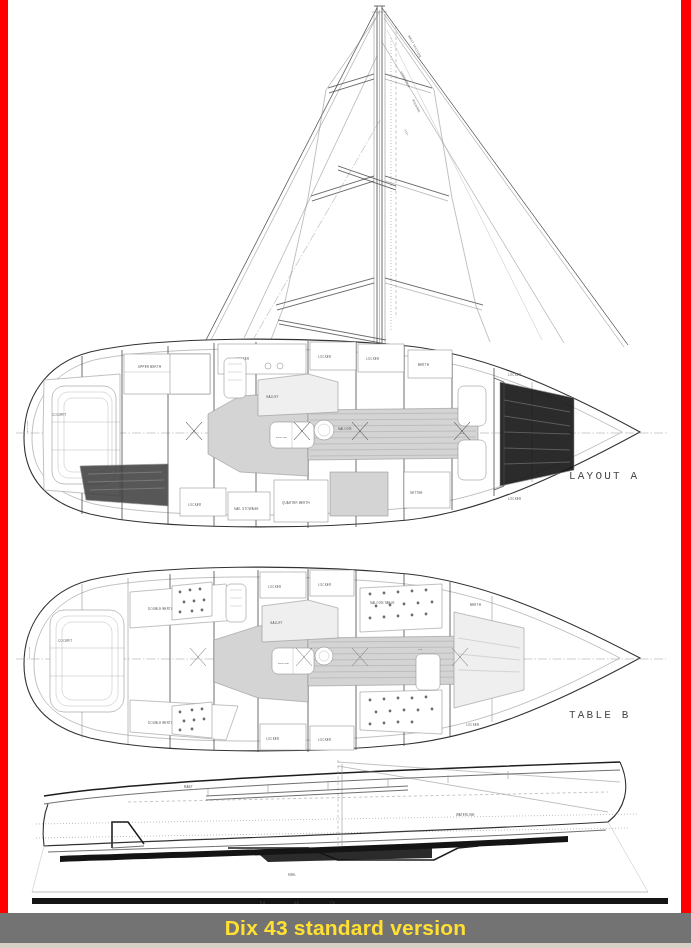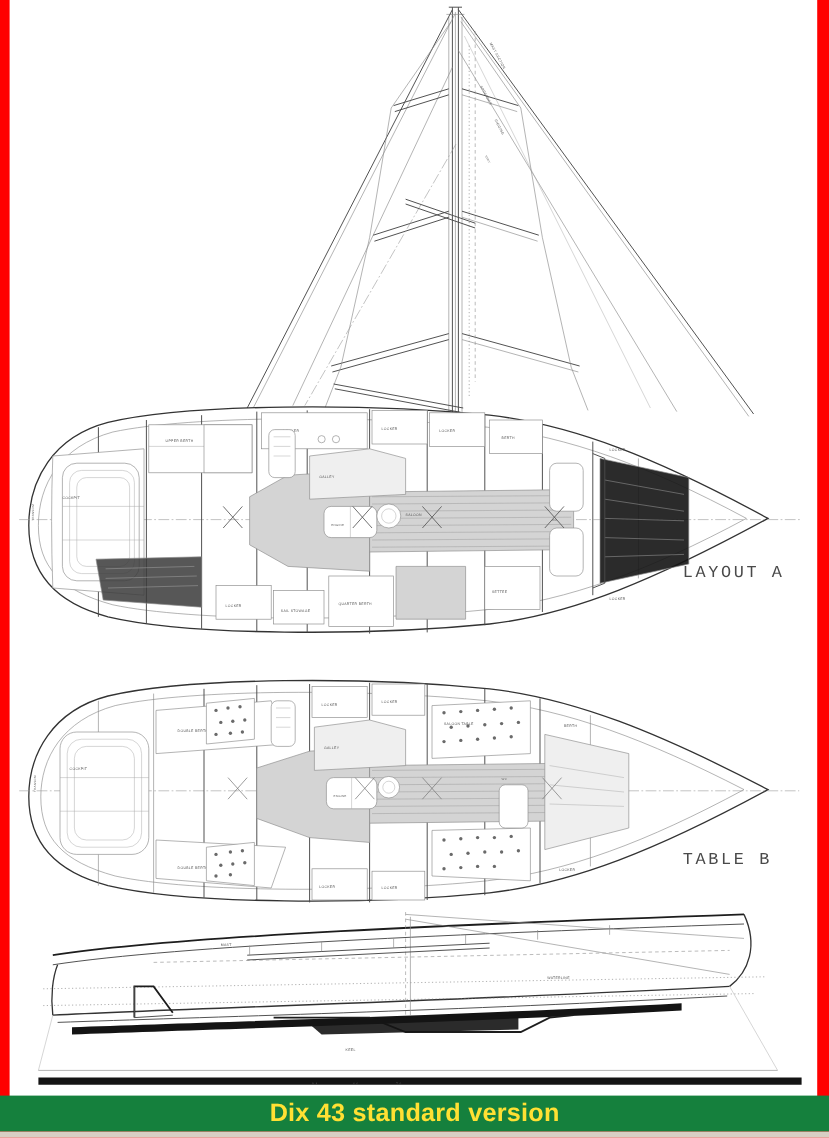--- a/index.html
+++ b/index.html
@@ -14,21 +14,21 @@
     position:absolute;left:0;top:0;width:691px;height:948px;
     background:#ff0000;box-sizing:border-box;
   }
   #sheet{
     position:absolute;left:8px;top:0px;width:673px;height:914px;
     background:#ffffff;overflow:hidden;
   }
   
   #caption-banner{
     position:absolute;left:0px;top:913px;width:691px;height:30px;
-    background:#15803d;display:flex;align-items:center;justify-content:center;
+    background:#737373;display:flex;align-items:center;justify-content:center;
   }
   #caption-text{
     color:#ffe033;font-size:21px;font-weight:bold;
     font-family:"Liberation Sans",sans-serif;
     letter-spacing:.2px;white-space:nowrap;
   }
   #bottom-strip{
     position:absolute;left:0;top:943px;width:691px;height:5px;
     background:#d8cfc4;
   }
@@ -52,21 +52,21 @@
     font-family:"Liberation Sans",sans-serif;
     fill:#555;font-size:2.9px;letter-spacing:.25px;
   }
   .lbl-tiny{
     font-family:"Liberation Sans",sans-serif;
     fill:#666;font-size:2.5px;letter-spacing:.2px;
   }
   .layout-label{
     position:absolute;
     font-family:"Liberation Mono","DejaVu Sans Mono",monospace;
-    font-size:14px;color:#4a4a4a;letter-spacing:2.2px;
+    font-size:11px;color:#4a4a4a;letter-spacing:2.2px;
     white-space:nowrap;
   }
   #layout-a-label{left:569px;top:470px;}
   #layout-b-label{left:569px;top:709px;}
 </style>
 </head>
 <body>
 
 <div id="frame">
 

